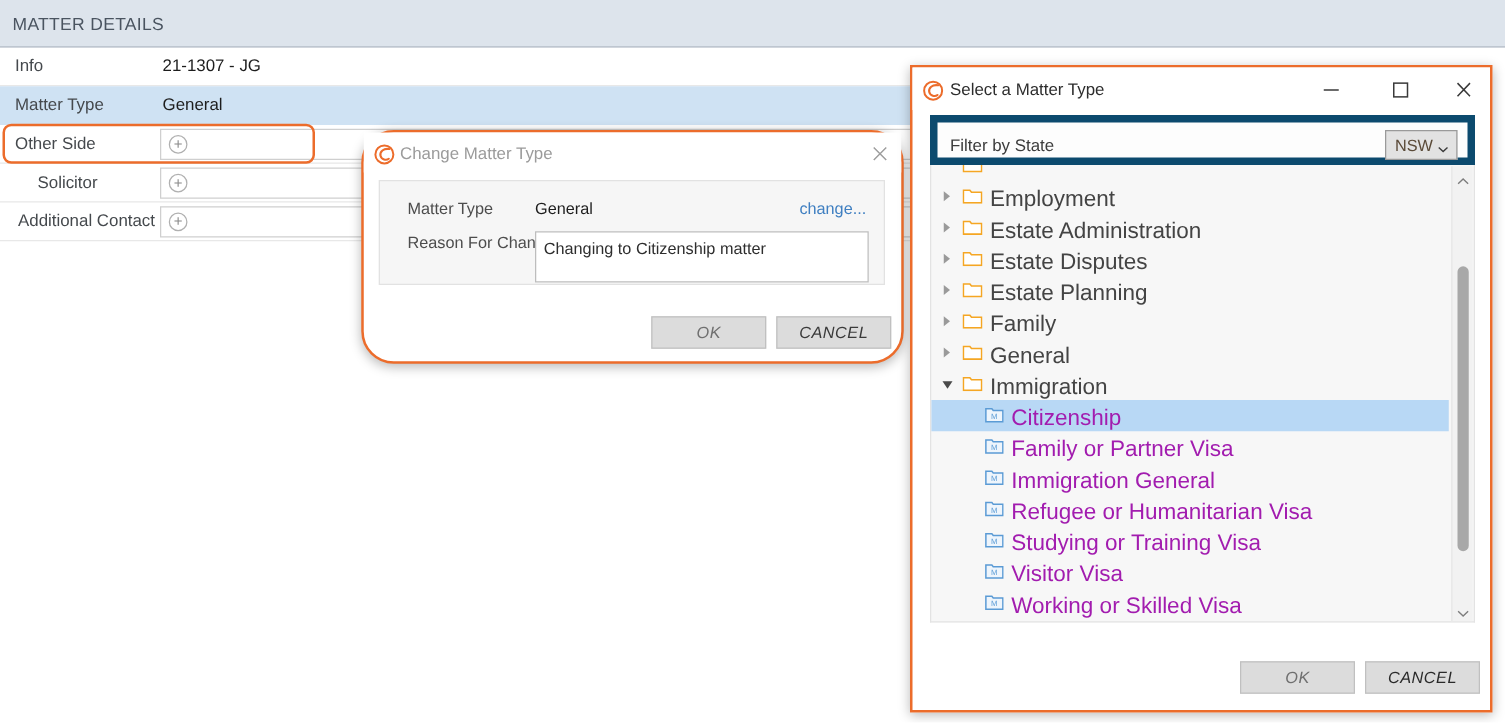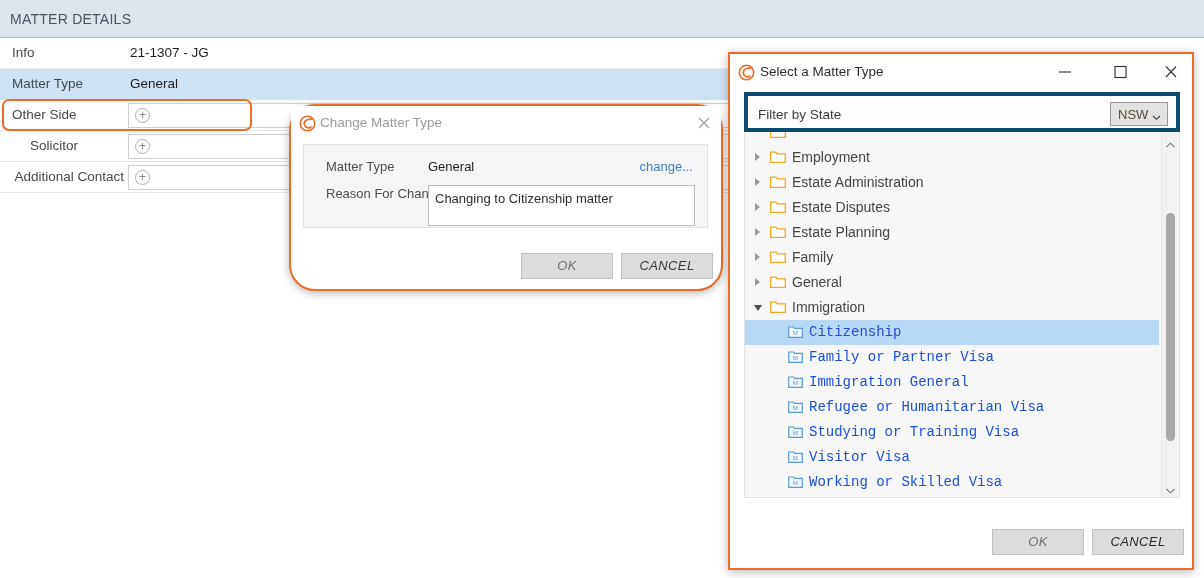--- a/index.html
+++ b/index.html
@@ -114,21 +114,21 @@
   #sel { left: 728px; top: 52px; width: 466px; height: 518px; }
   #sel .titlebar { position: absolute; left: 0; top: 0; width: 100%; height: 34px; background:#fff; }
   #sel .dlg-title { left: 30px; top: 10px; color: #2d2d2d; }
   #sel .sb-logo { left: 8px; top: 10px; }
   #sel .min { right: 112px; top: 6px; }
   #sel .max { right: 57px; top: 6px; }
   #sel .cls { right: 6px; top: 6px; }
 
   #sel .filterbar {
     position: absolute; left: 14px; top: 38px; width: 436px; height: 40px;
-    background: #fdfdfd; border: 4px solid #0c4a6e; box-sizing: border-box;
+    background: #fdfdfd; border: 6px solid #0c4a6e; box-sizing: border-box;
   }
   #sel .filter-label { position: absolute; left: 10px; top: 11px; font-size: 13.5px; color: #3c3c3c; }
   #sel .state-select {
     position: absolute; right: 8px; top: 6px; width: 58px; height: 24px;
     background: #e2e2e2; border: 1px solid #9a9a9a; box-sizing: border-box;
   }
   #sel .state-val { position: absolute; left: 7px; top: 4px; font-size: 13px; color: #5a4a38; }
   #sel .state-caret { position: absolute; right: 6px; top: 7px; width: 9px; height: 9px; }
 
   #sel .treebox {
@@ -146,24 +146,24 @@
     border-left: 5px solid #9a9a9a; border-top: 4px solid transparent; border-bottom: 4px solid transparent;
   }
   .tr-arrow.open {
     border-left: 4.5px solid transparent; border-right: 4.5px solid transparent;
     border-top: 6px solid #4a4a4a; left: 9px; top: 10px;
   }
   .tr-folder {
     position: absolute; left: 25px; top: 5px; width: 16px; height: 13px;
   }
   .tr-mtico { position: absolute; left: 43px; top: 5px; width: 15px; height: 14px; }
-  .tr-label { position: absolute; font-size: 14px; color: #444; top: 4px; }
+  .tr-label { position: absolute; font-size: 18px; color: #444; top: 4px; }
   .tr-item.folder .tr-label { left: 47px; }
   .tr-item.leaf .tr-label { left: 64px; }
-  .tr-item.leaf .tr-label { color: #1d4ed8; font-family: Liberation Mono, monospace; }
+  .tr-item.leaf .tr-label { color: #a21caf; }
 
   #sel .sbar {
     position: absolute; right: 1px; top: 1px; width: 17px; height: 364px;
     background: #f2f2f2; border-left: 1px solid #e6e6e6; box-sizing: border-box;
   }
   #sel .sbar-up, #sel .sbar-dn { position: absolute; left: 3px; width: 11px; height: 9px; }
   #sel .sbar-up { top: 5px; }
   #sel .sbar-dn { bottom: 5px; }
   #sel .sbar-thumb {
     position: absolute; left: 4px; top: 80px; width: 9px; height: 228px;

